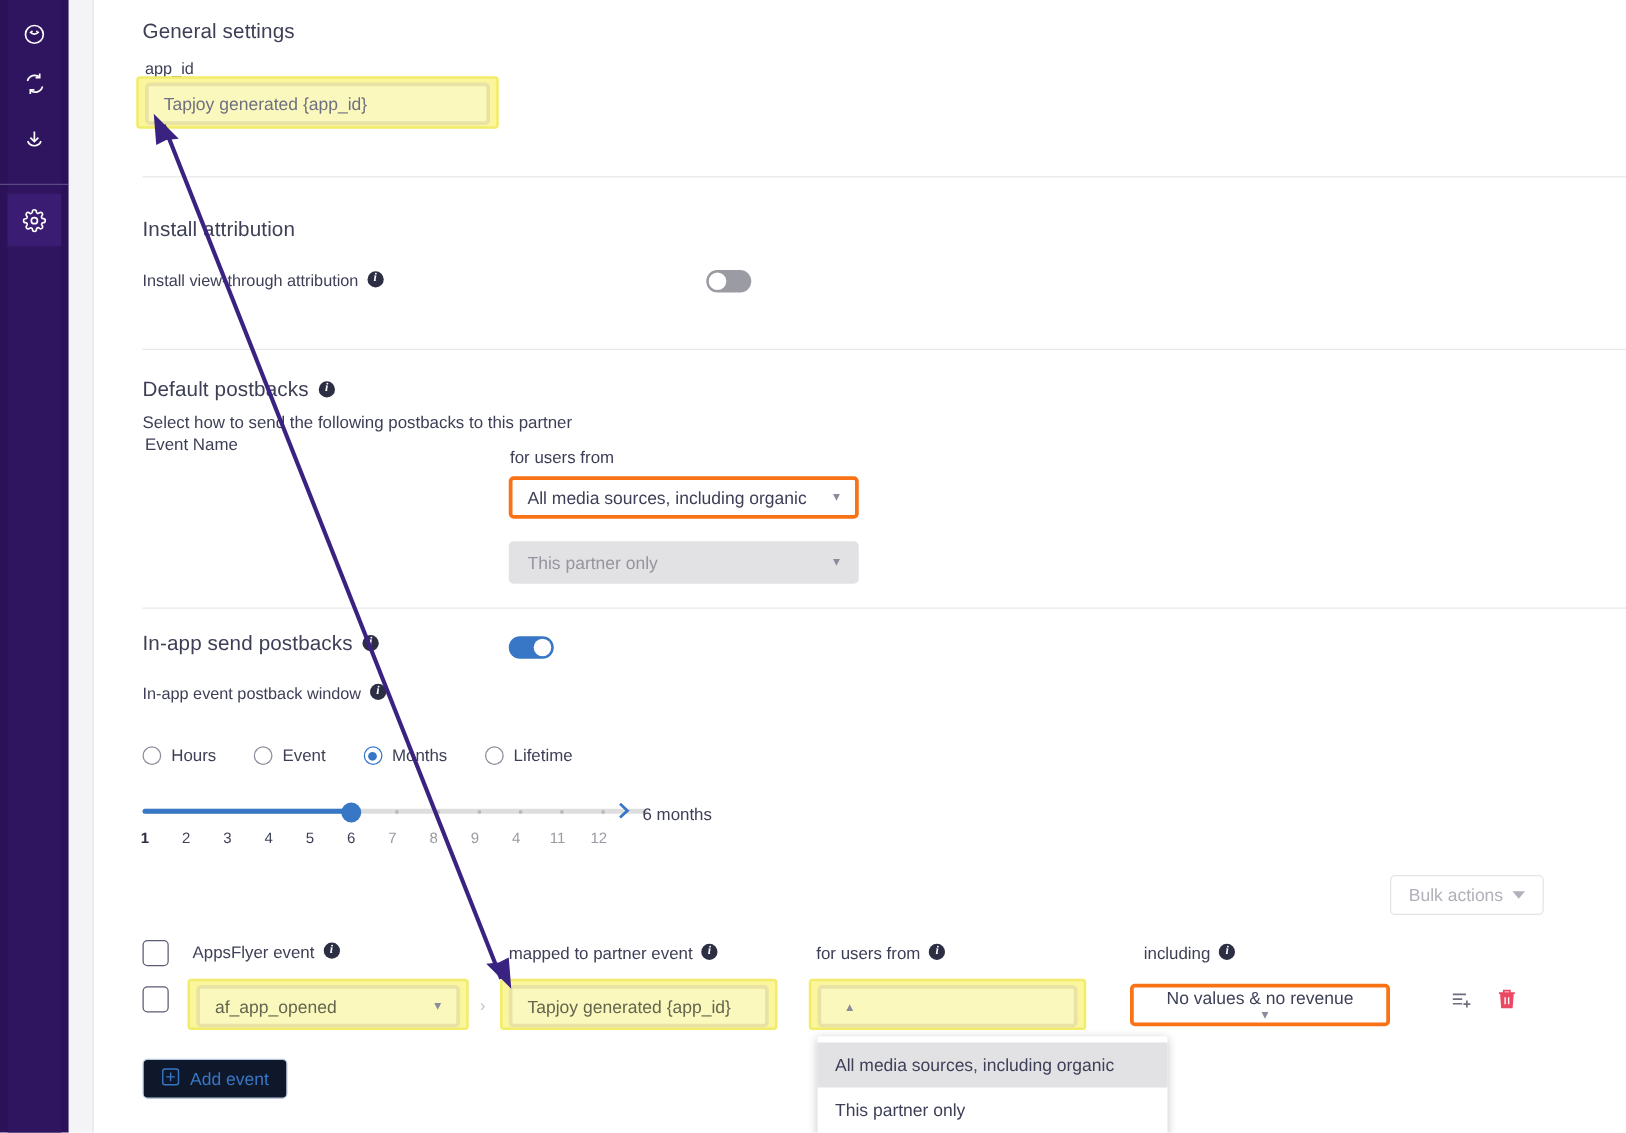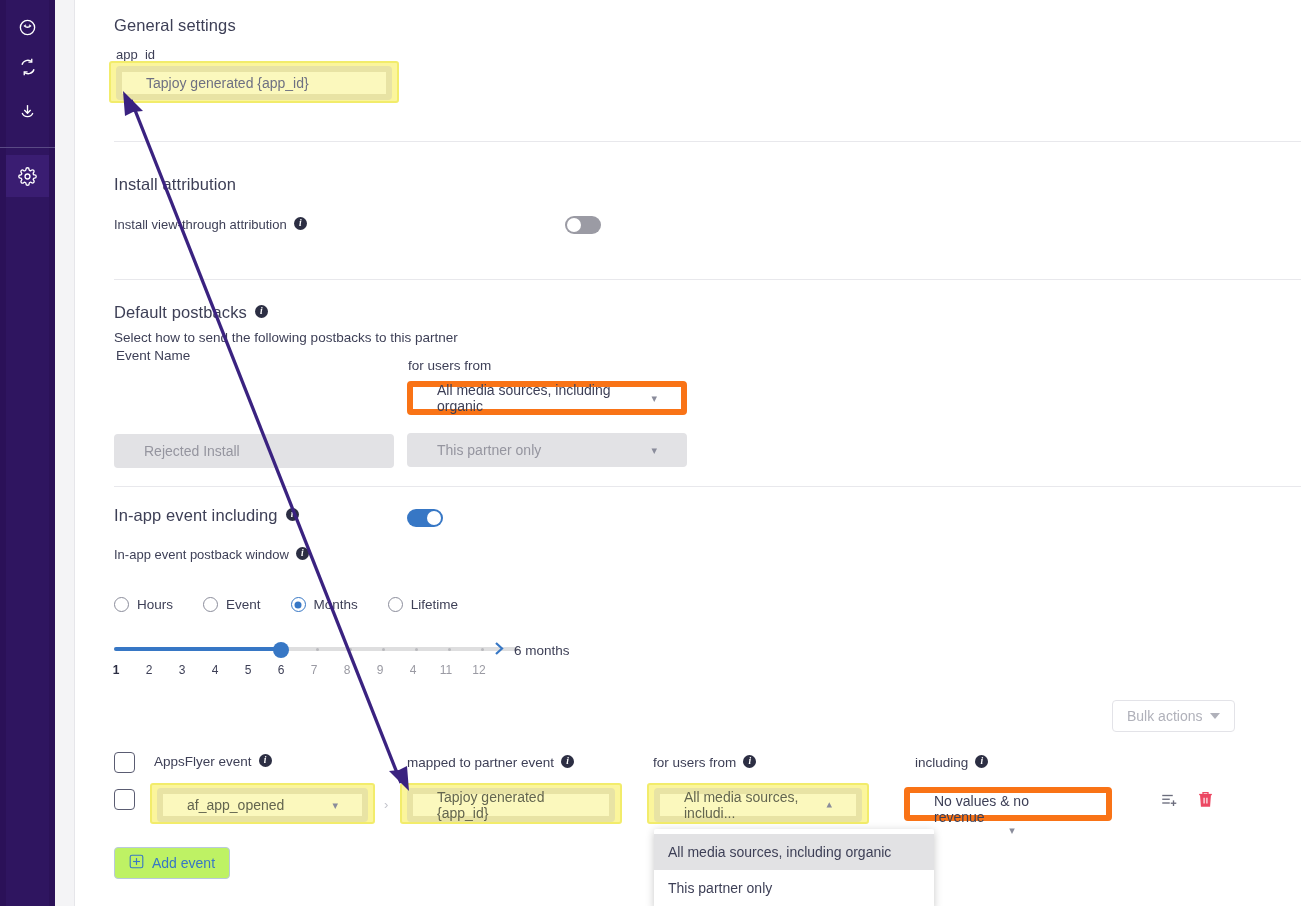--- a/index.html
+++ b/index.html
@@ -65,23 +65,23 @@
     width:13px; height:13px; border-radius:50%;
     background:#2c2e43; color:#fff; font-size:9.5px;
     font-family:"Liberation Serif", serif; font-weight:bold;
     font-style:italic;
     vertical-align:middle; line-height:1;
     position:relative; top:-1px;
   }
 
   
   .txt-input, .sel-input {
-    height:34px; border:6px solid #f97316; border-radius:4px;
+    height:34px; border:3px solid #f97316; border-radius:4px;
     background:#fff; display:flex; align-items:center;
-    padding:0 24px; font-size:14px; color:#6e7082;
+    padding:0 12px; font-size:14px; color:#6e7082;
   }
   .txt-input.disabled, .sel-input.disabled {
     background:#e2e2e5; border-color:#e2e2e5; color:#95959f;
   }
   .sel-input { justify-content:space-between; }
   .chev {
     color:#8a8c9b; font-size:11px; margin-left:8px; line-height:1;
   }
 
   
@@ -140,21 +140,21 @@
     position:absolute; font-size:12px; color:#9a9aa3; text-align:center;
     width:20px;
   }
   .tick-label.on { color:#3d3f56; }
   .tick-label.first { font-weight:bold; color:#2c2e43; }
 
   
   .btn-outline {
     display:inline-flex; align-items:center; justify-content:center;
     border:1px solid #b9c9dd; border-radius:4px;
-    color:#3777c5; font-size:14px; background:#bef264;
+    color:#3777c5; font-size:14px; background:#0f172a;
     height:32px; padding:0 14px; gap:8px;
   }
   .btn-bulk {
     display:inline-flex; align-items:center; justify-content:center;
     border:1px solid #e3e3e8; border-radius:4px;
     color:#b0b1ba; font-size:14px; background:#fff;
     height:32px; padding:0 14px; gap:8px;
   }
   .caret-down {
     width:0;height:0;border-left:5px solid transparent;
@@ -273,32 +273,29 @@
   <div class="sub-text" style="position:absolute;left:38px;top:330px;">Select how to send the following postbacks to this partner</div>
 
   <div class="col-head" style="position:absolute;left:40px;top:348px;">Event Name</div>
   <div class="col-head" style="position:absolute;left:332px;top:358px;">for users from</div>
 
   <div class="sel-input" style="position:absolute;left:331px;top:381px;width:280px;color:#3d3f56;">
     <span>All media sources, including organic</span>
     <span class="chev">▾</span>
   </div>
 
-  <div class="txt-input disabled" style="position:absolute;left:38px;top:434px;width:280px;">
-    <span>Rejected Install</span>
-  </div>
   <div class="sel-input disabled" style="position:absolute;left:331px;top:433px;width:280px;">
     <span>This partner only</span>
     <span class="chev">▾</span>
   </div>
 
   <div class="hr" style="position:absolute;left:38px;top:486px;"></div>
 
   <div style="position:absolute;left:38px;top:506px;display:flex;align-items:center;gap:8px;">
-    <span class="section-title">In-app event including</span>
+    <span class="section-title">In-app send postbacks</span>
     <span class="info-i">i</span>
   </div>
   <div class="toggle on" style="position:absolute;left:331px;top:509px;">
     <span class="knob"></span>
   </div>
 
   <div style="position:absolute;left:38px;top:547px;display:flex;align-items:center;gap:7px;">
     <span class="field-label">In-app event postback window</span>
     <span class="info-i">i</span>
   </div>
@@ -393,21 +390,20 @@
 
   <div style="position:absolute;left:308px;top:797px;color:#c3c4cc;font-size:13px;">›</div>
 
   <div class="hl" style="left:324px;top:783px;width:222px;height:41px;"></div>
   <div class="txt-input" style="position:absolute;left:331px;top:788px;width:208px;background:#fbf8bd;border-color:#e8e3a4;color:#63654f;">
     <span>Tapjoy generated {app_id}</span>
   </div>
 
   <div class="hl" style="left:571px;top:783px;width:222px;height:41px;"></div>
   <div class="sel-input" style="position:absolute;left:578px;top:788px;width:208px;background:#fbf8bd;border-color:#e8e3a4;color:#63654f;">
-    <span>All media sources, includi...</span>
     <span class="chev" style="transform:scaleY(-1);">▾</span>
   </div>
 
   <div class="sel-input" style="position:absolute;left:828px;top:787px;width:208px;color:#3d3f56;flex-direction:column;">
     <span>No values &amp; no revenue</span>
     <span class="chev">▾</span>
   </div>
 
   <div style="position:absolute;left:1084px;top:791px;">
     <svg width="18" height="18" viewBox="0 0 24 24" fill="none" stroke="#6b6d7d" stroke-width="1.8">

